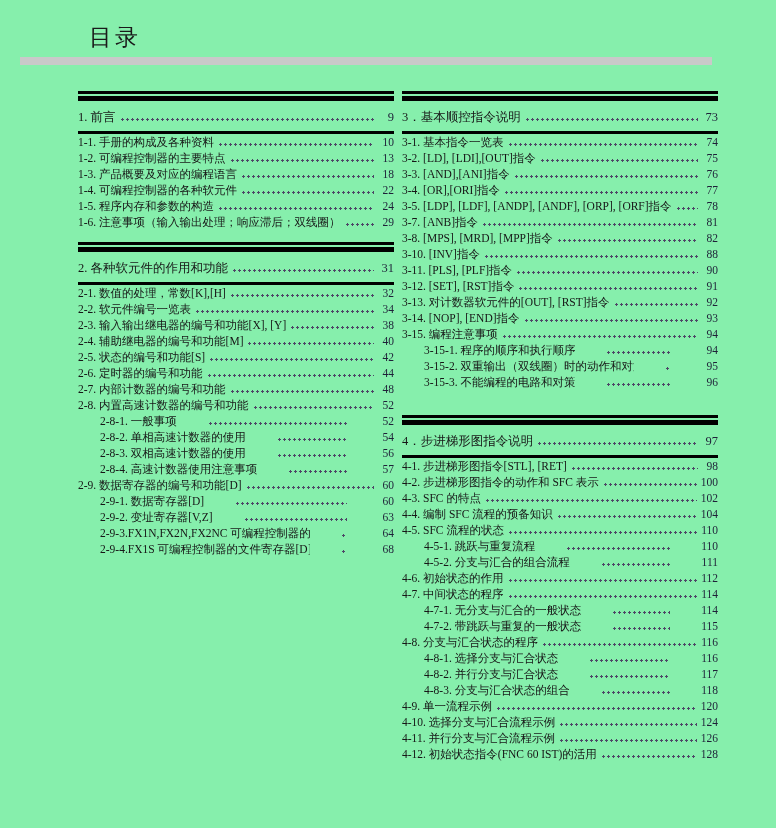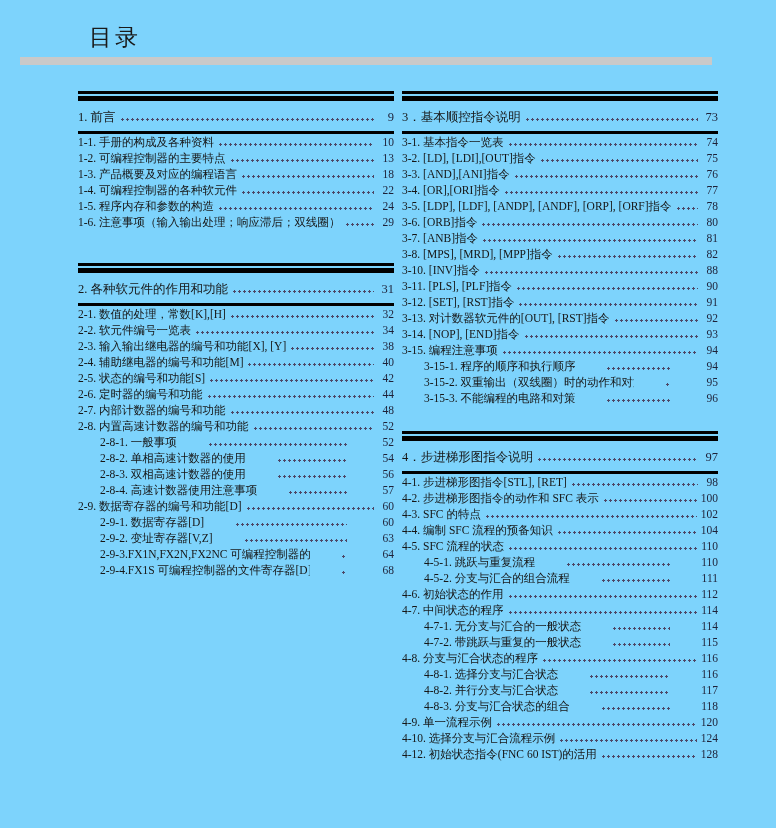--- a/index.html
+++ b/index.html
@@ -6,21 +6,21 @@
   body {
     width: 776px; height: 828px;
     background: #ffffff;
     font-family: "Liberation Serif", "DejaVu Serif", serif;
     color: #141414;
     -webkit-font-smoothing: antialiased;
   }
   .page {
     position: relative;
     width: 776px; height: 828px;
-    background: #7dd3fc;
+    background: #86efac;
     overflow: hidden;
   }
   .doc-title {
     position: absolute;
     left: 89px; top: 22px;
     margin: 0;
     font-size: 23px;
     font-weight: 400;
     letter-spacing: 3px;
     color: #1a1a1a;
@@ -32,21 +32,21 @@
     background: #c9c9c9;
   }
   .content {
     position: absolute;
     left: 78px; top: 91px;
     width: 640px;
     display: flex;
     gap: 8px;
   }
   .col { width: 316px; flex: 0 0 316px; }
-  .col-left .section + .section { margin-top: 33px; }
+  .col-left .section + .section { margin-top: 12px; }
   .col-right .section + .section { margin-top: 25px; }
 
   .sec-rule-top {
     height: 2px;
     border-top: 3px solid #000;
     border-bottom: 5px solid #000;
   }
   .sec-title-row {
     display: flex;
     align-items: baseline;
@@ -271,25 +271,20 @@
               <span class="lbl">3-4. [OR],[ORI]指令</span>
               <span class="leader"></span>
               <span class="pg">77</span>
             </div>
             <div class="toc-entry">
               <span class="lbl">3-5. [LDP], [LDF], [ANDP], [ANDF], [ORP], [ORF]指令</span>
               <span class="leader"></span>
               <span class="pg">78</span>
             </div>
             <div class="toc-entry">
-              <span class="lbl">3-6. [ORB]指令</span>
-              <span class="leader"></span>
-              <span class="pg">80</span>
-            </div>
-            <div class="toc-entry">
               <span class="lbl">3-7. [ANB]指令</span>
               <span class="leader"></span>
               <span class="pg">81</span>
             </div>
             <div class="toc-entry">
               <span class="lbl">3-8. [MPS], [MRD], [MPP]指令</span>
               <span class="leader"></span>
               <span class="pg">82</span>
             </div>
             <div class="toc-entry">
@@ -427,20 +422,25 @@
               <span class="lbl">4-9. 单一流程示例</span>
               <span class="leader"></span>
               <span class="pg">120</span>
             </div>
             <div class="toc-entry">
               <span class="lbl">4-10. 选择分支与汇合流程示例</span>
               <span class="leader"></span>
               <span class="pg">124</span>
             </div>
             <div class="toc-entry">
+              <span class="lbl">4-11. 并行分支与汇合流程示例</span>
+              <span class="leader"></span>
+              <span class="pg">126</span>
+            </div>
+            <div class="toc-entry">
               <span class="lbl">4-12. 初始状态指令(FNC 60 IST)的活用</span>
               <span class="leader"></span>
               <span class="pg">128</span>
             </div>
           </div>
         </section>
       </div>
   </div>
 </div>
 

